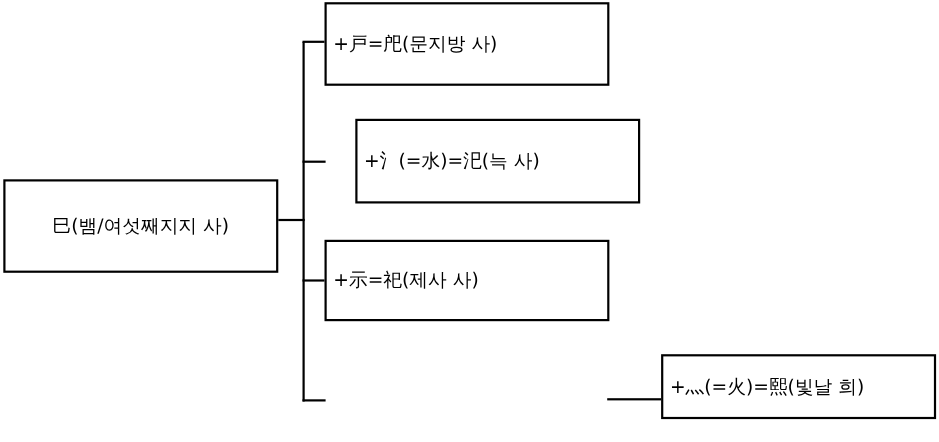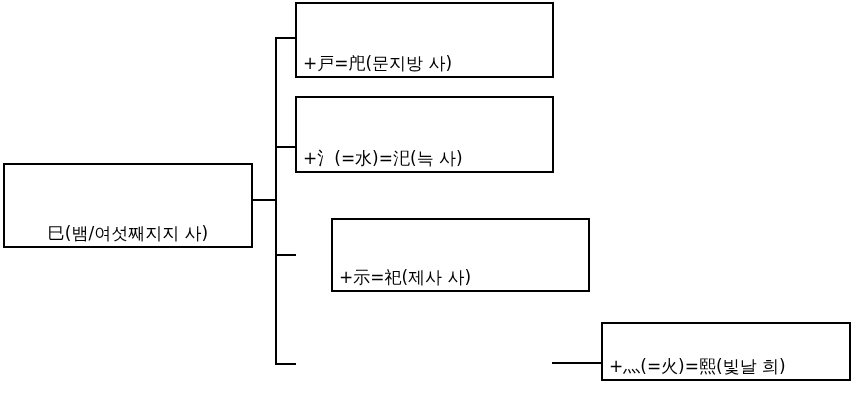--- a/index.html
+++ b/index.html
@@ -16,21 +16,21 @@
     height: 402px;
     background: #ffffff;
     overflow: hidden;
   }
   .node {
     position: absolute;
     box-sizing: border-box;
     border: 2px solid #000000;
     background: #ffffff;
     display: flex;
-    align-items: flex-end;
+    align-items: center;
     z-index: 2;
   }
   .node-text {
     font-size: 17px;
     line-height: 26px;
     color: #000000;
     white-space: pre-wrap;
     word-break: break-all;
   }
   
@@ -47,22 +47,22 @@
   }
   
   .branch-node {
     left: 295px;
     width: 259px;
   }
   .branch-node .node-text {
     padding-left: 6px;
   }
   #node-b0 { top: 2px;   height: 76px; }
-  #node-b1 { top: 96px; height: 77px; }
-  #node-b2 { top: 218px; height: 74px; margin-left: 36px; }
+  #node-b1 { top: 108px; height: 77px; margin-left: 28px; }
+  #node-b2 { top: 218px; height: 74px; }
   #node-b3 { top: 322px; height: 80px; }
   
   #node-leaf {
     left: 601px;
     top: 322px;
     width: 250px;
     height: 59px;
   }
   #node-leaf .node-text {
     padding-left: 6px;

